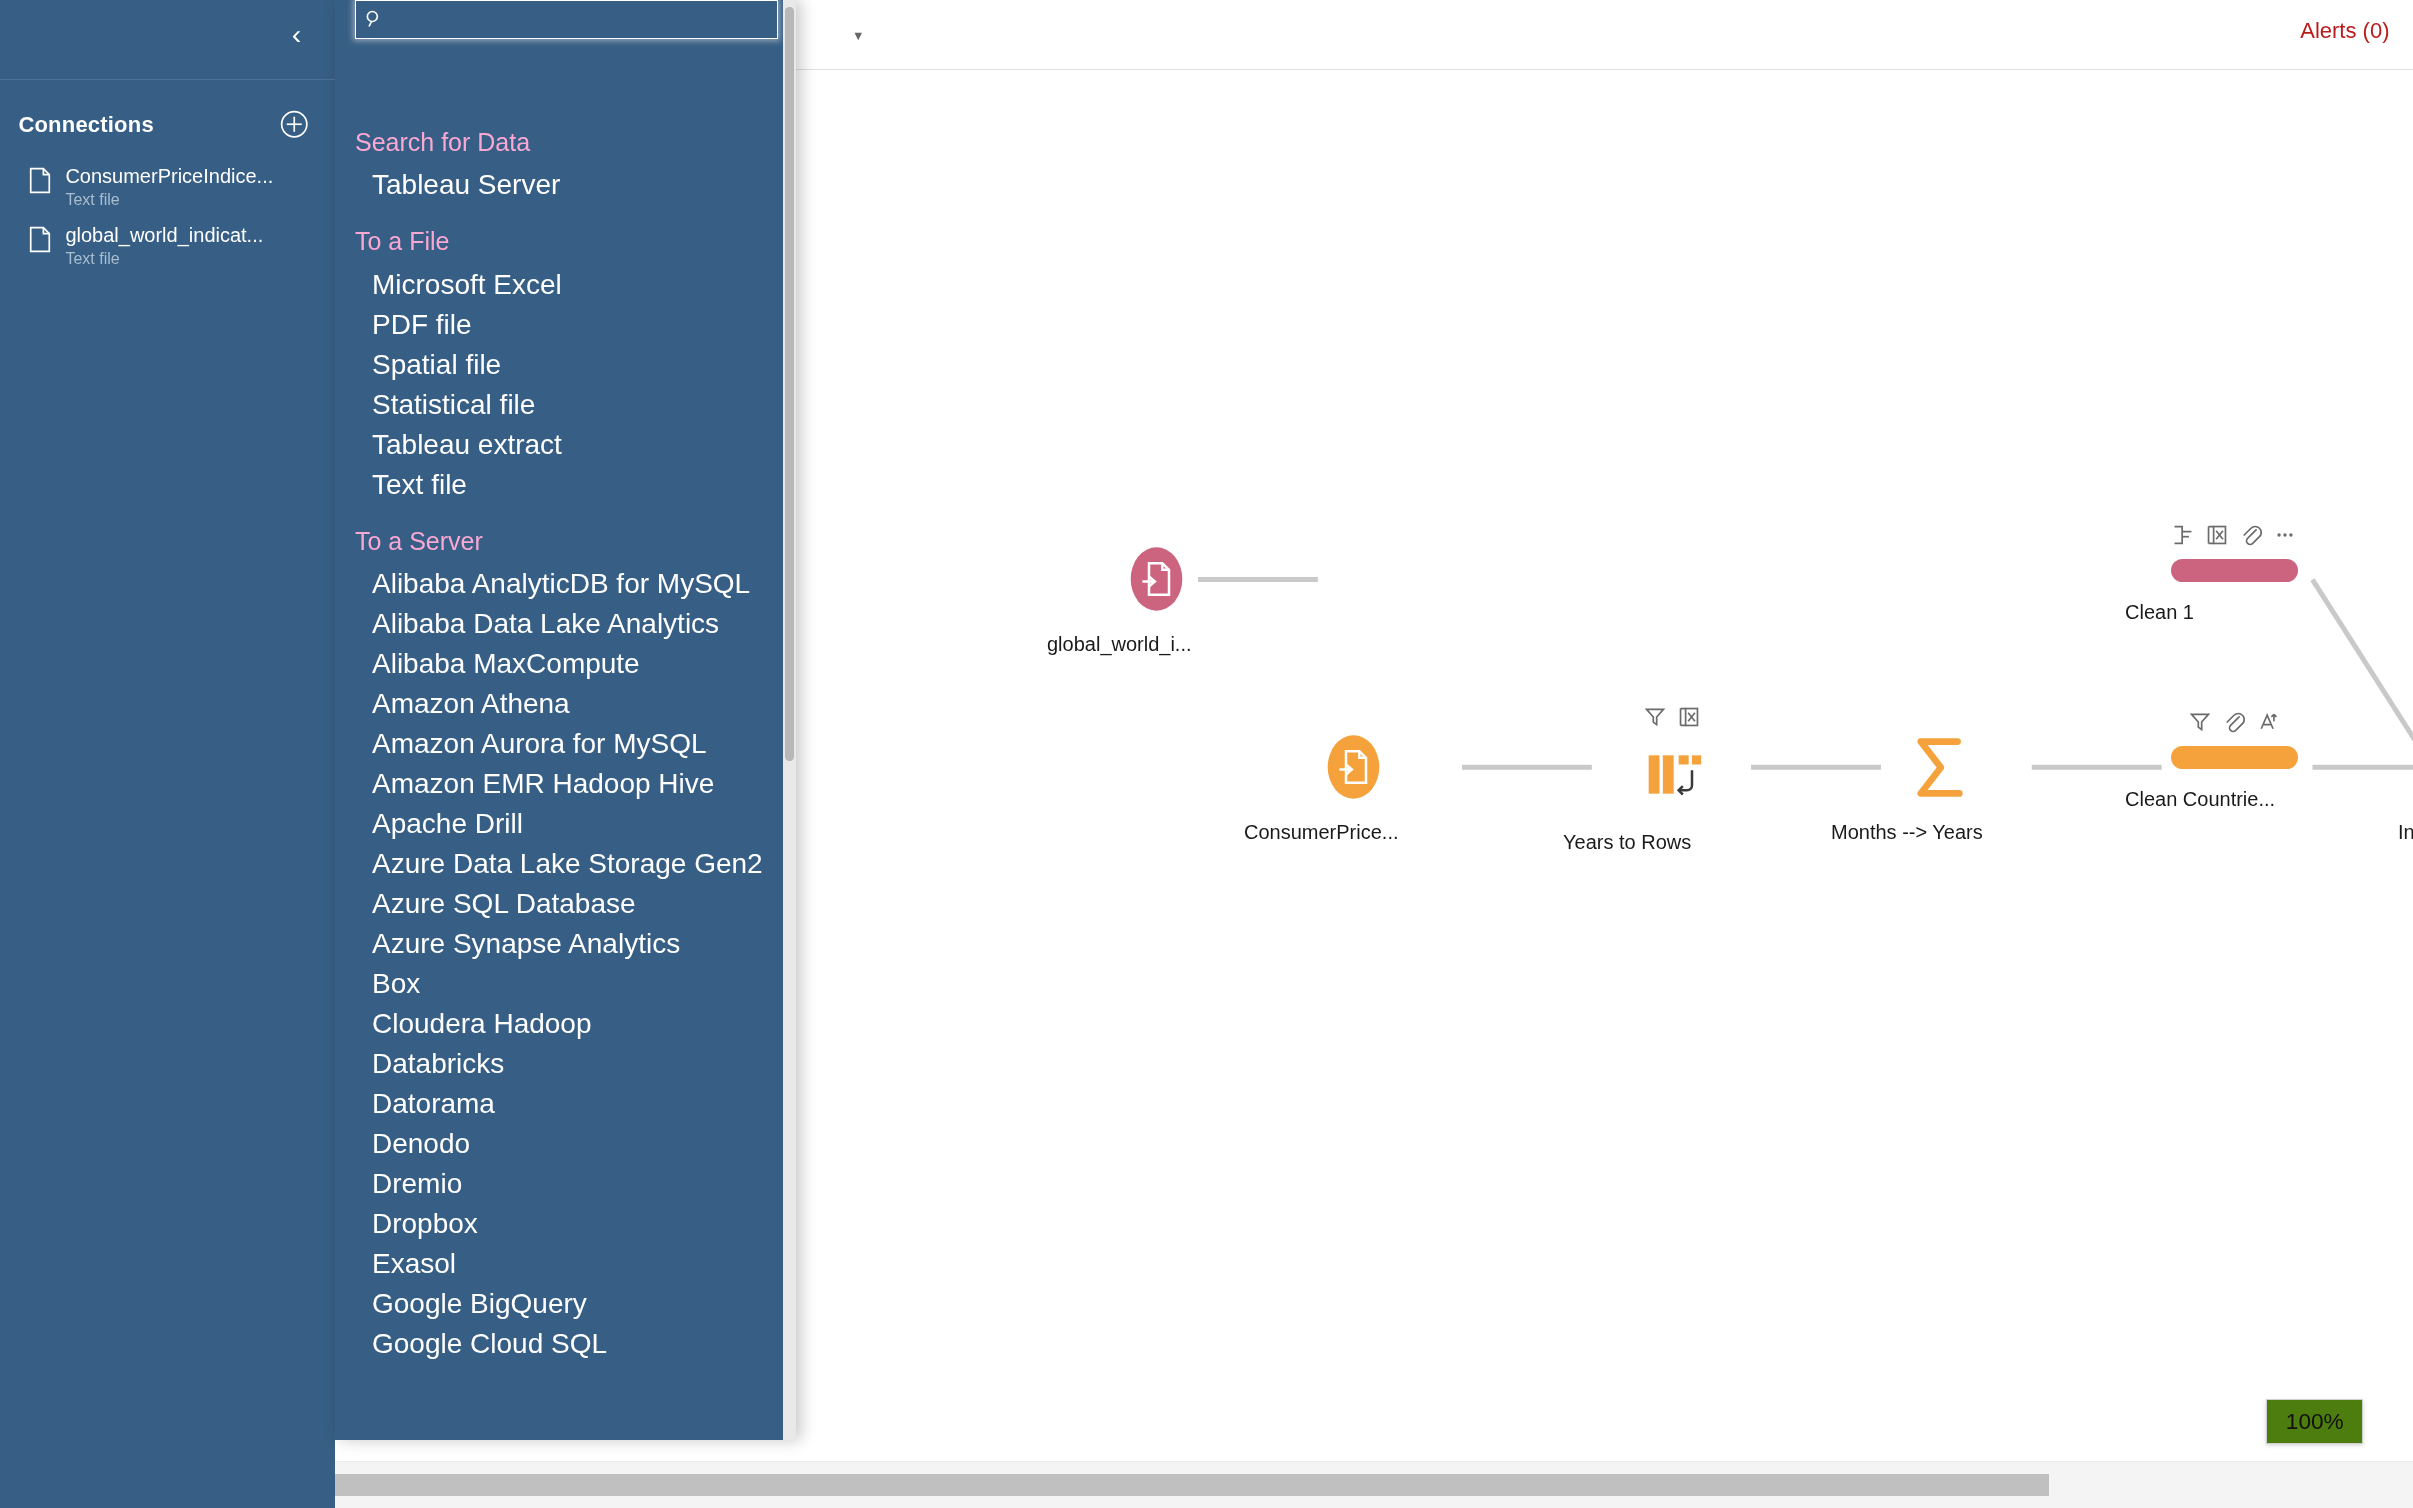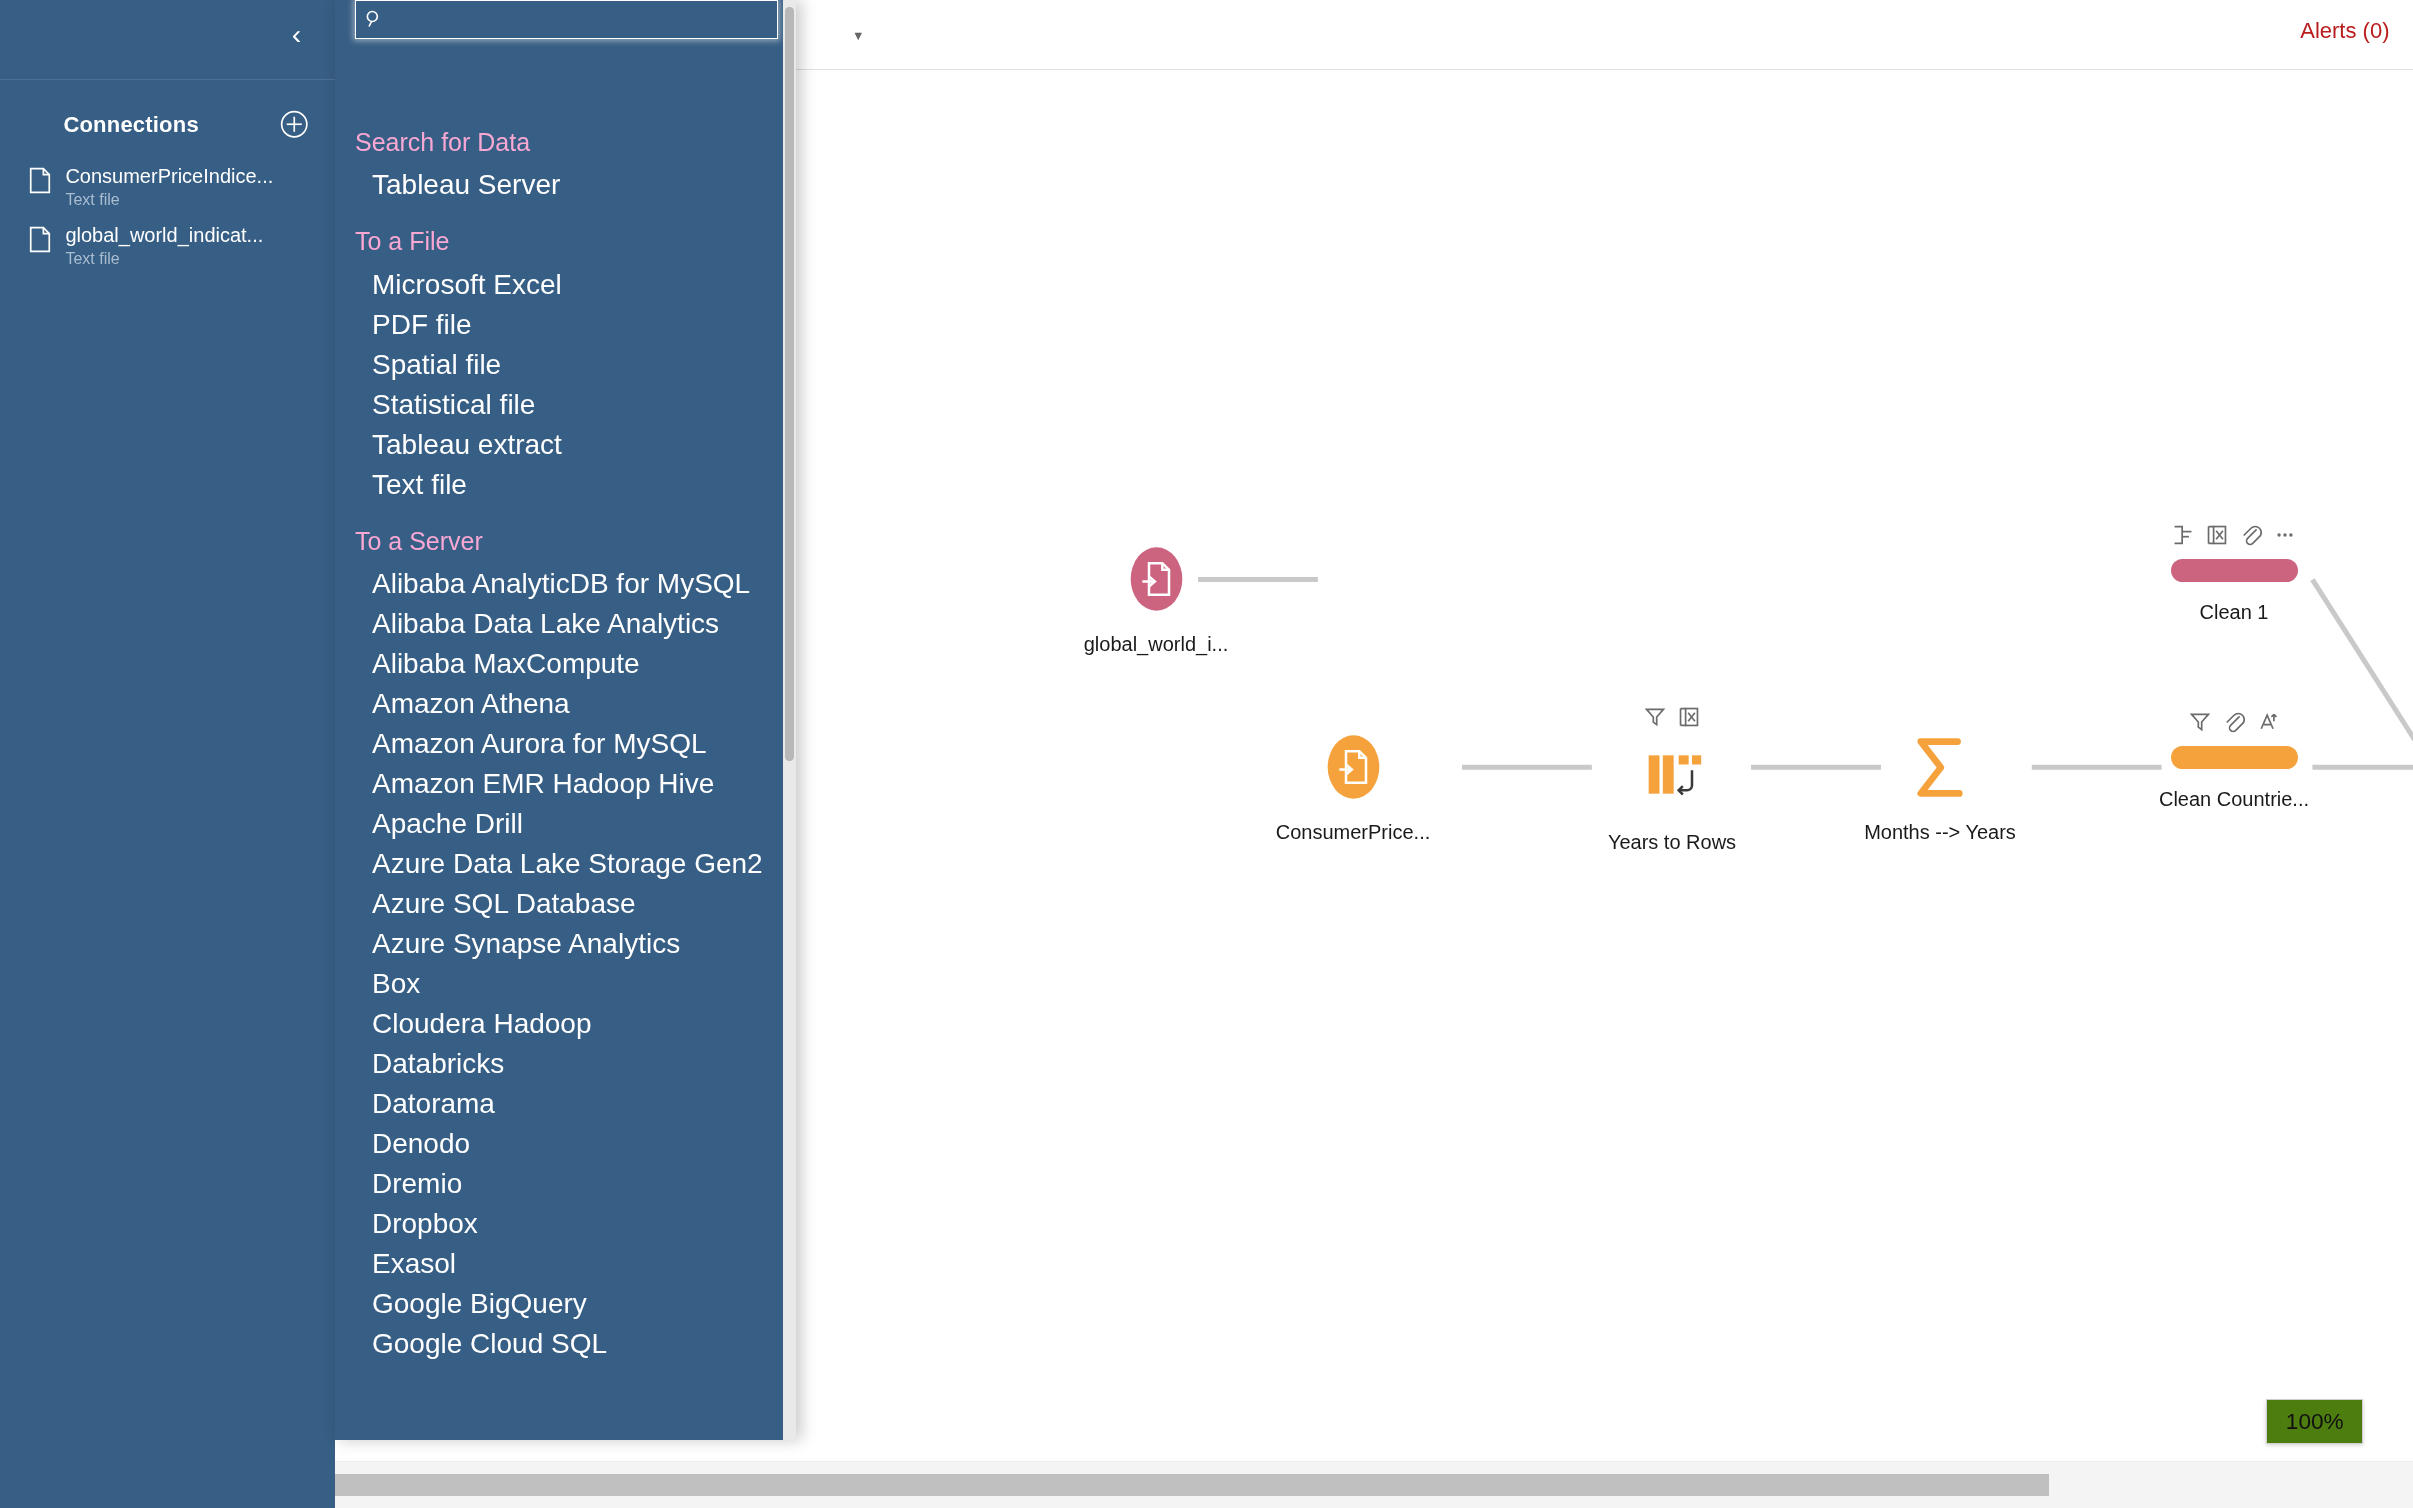--- a/index.html
+++ b/index.html
@@ -32,21 +32,20 @@
     cursor: pointer;
     font-family: "Liberation Sans", sans-serif;
   }
   .connections-header {
     display: flex; align-items: center; justify-content: space-between;
     padding: 28.5px 25px 6.7px 18.4px;
   }
   .connections-title {
     color: #ffffff; font-size: 22px; font-weight: bold;
     letter-spacing: 0.2px;
-    margin-left: 45px;
   }
   .add-connection {
     width: 32px; height: 32px; cursor: pointer;
     display: flex; align-items: center; justify-content: center;
   }
   .conn-list { padding: 10px 0 0 0; }
   .conn-item {
     display: flex; align-items: flex-start;
     padding: 6.7px 17px 6.7px 28.5px;
     cursor: pointer;
@@ -140,21 +139,21 @@
     position: absolute; left: 517px; top: 28.5px;
     font-size: 12.6px; color: #666666; cursor: pointer;
   }
 
   .flow { position: absolute; left: 0; top: 70px; width: 2078px; height: 1366px; }
   svg.links { position: absolute; left: 0; top: 0; width: 2078px; height: 1366px; }
 
   .node {
     position: absolute;
     width: 218px;
-    text-align: center;
+    text-align: left;
     cursor: pointer;
   }
   .node-glyph {
     height: 72px;
     display: flex; align-items: center; justify-content: center;
   }
   .node-label {
     font-size: 20px; color: #1a1a1a;
     margin-top: 18.4px;
     white-space: nowrap;

